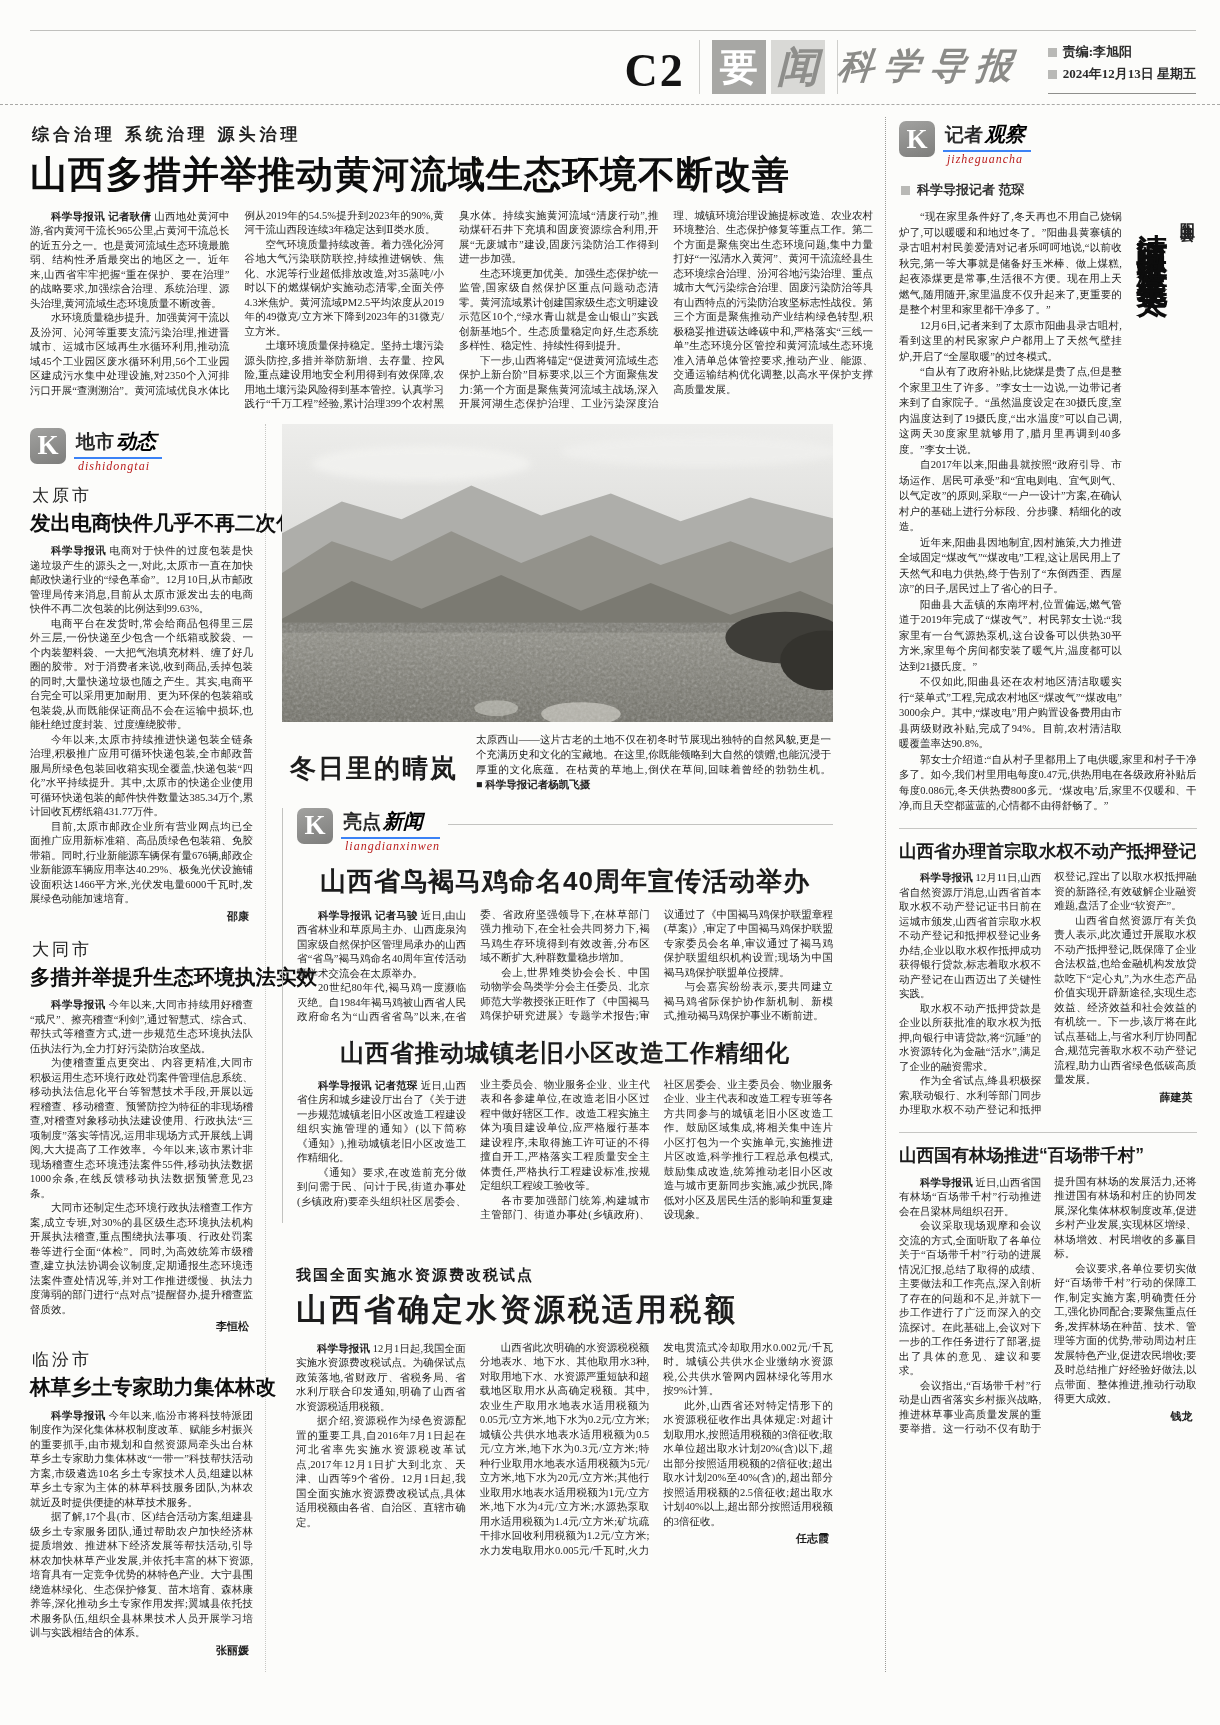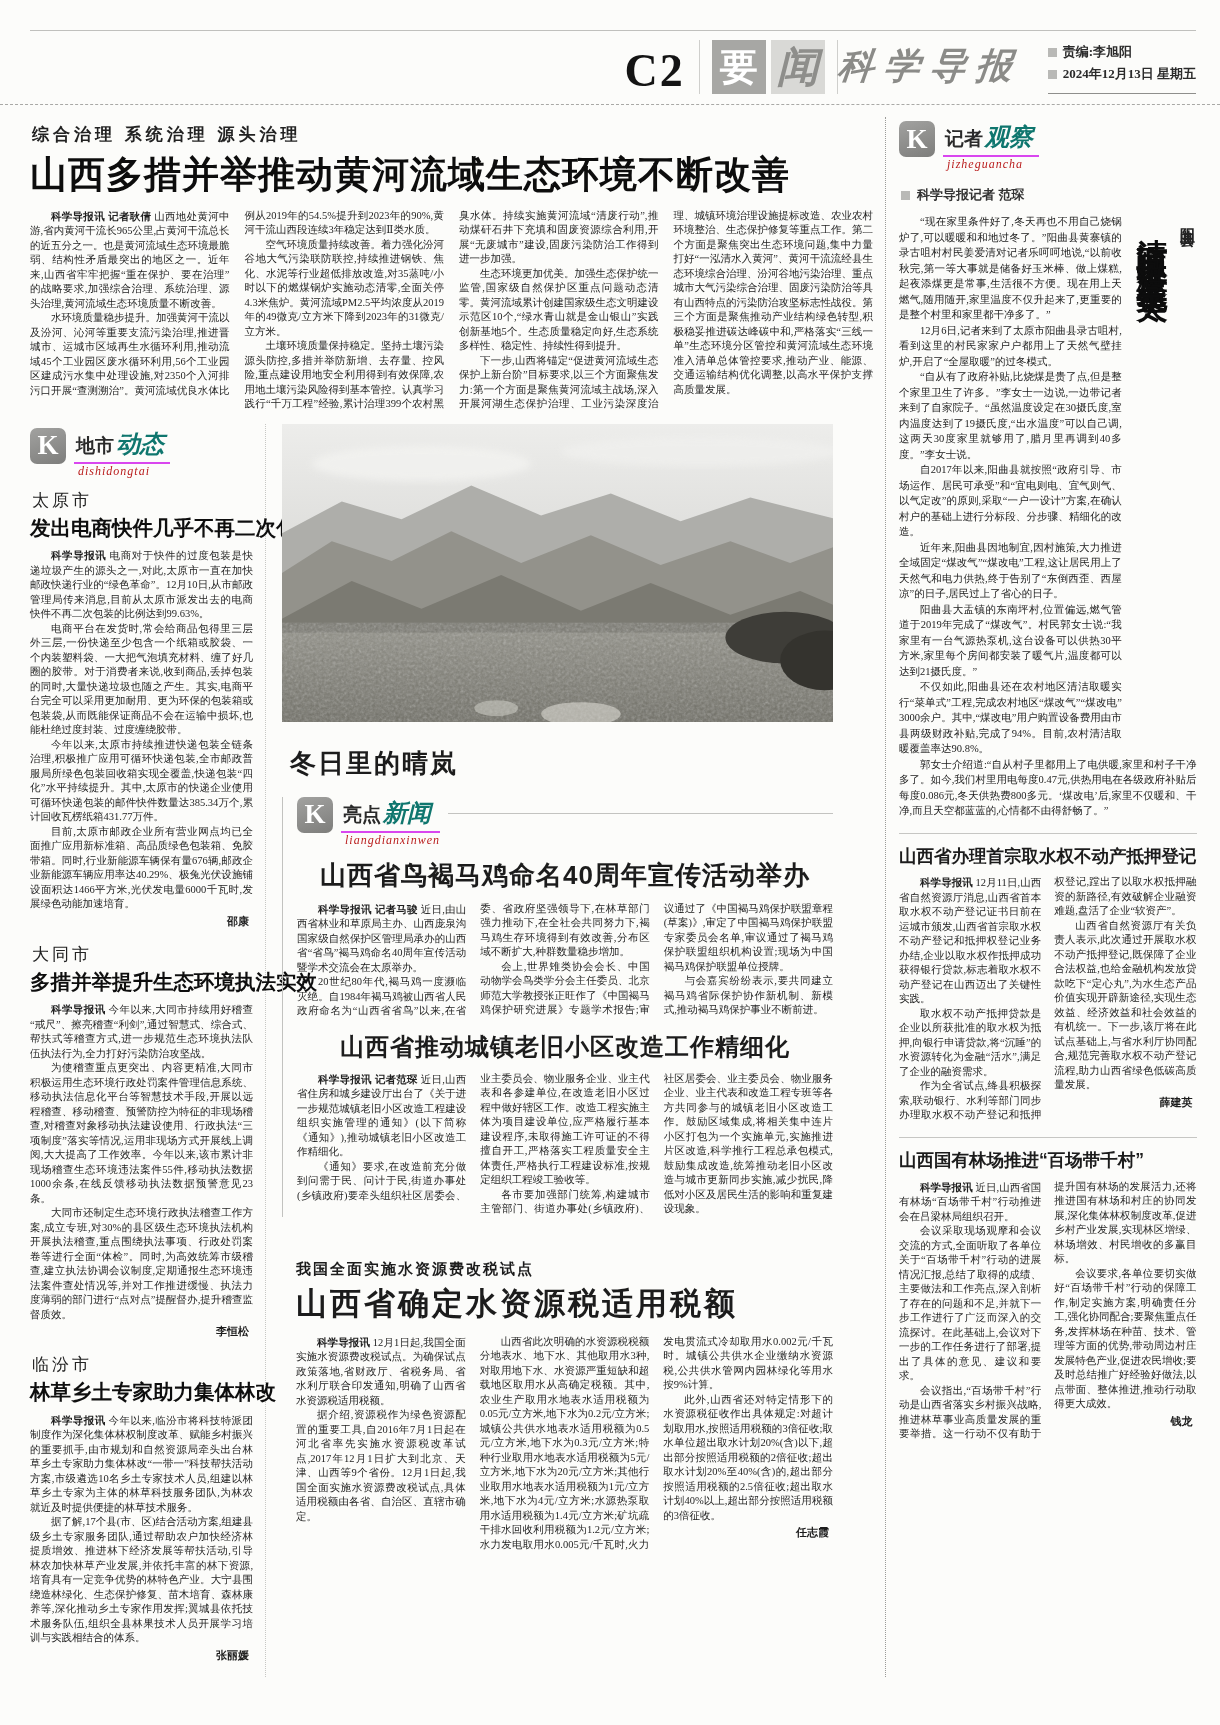--- a/index.html
+++ b/index.html
@@ -50,23 +50,23 @@
   .lower { display:flex; margin-top:12px; }
   .col-cities { width:236px; flex:none; border-right:1px dotted #c7c7c4; padding-right:12px; }
   .col-center { flex:1; padding:0 40px 0 16px; }
 
   
   .sec-head { display:flex; align-items:flex-start; gap:8px; margin:4px 0 10px 0; }
   .k-badge { width:36px; height:36px; border-radius:7px; flex:none;
     background:linear-gradient(160deg,#a2a2a0,#7d7d7b); color:#fff; display:flex; align-items:center;
     justify-content:center; font-family:"Liberation Serif",serif; font-weight:900; font-size:27px; }
   .sec-title-wrap { display:flex; flex-direction:column; }
-  .sec-title { display:flex; align-items:baseline; gap:2px; border-bottom:2px solid #d946ef; padding:0 6px 2px 2px; }
+  .sec-title { display:flex; align-items:baseline; gap:2px; border-bottom:2px solid #3b82f6; padding:0 6px 2px 2px; }
   .sec-bold { font-size:19px; font-weight:900; color:#2a2a2a; font-family:"Liberation Sans",sans-serif; }
-  .sec-script { font-size:24px; font-weight:bold; font-style:italic; color:#0f766e;text-align:center; }
+  .sec-script { font-size:20px; font-weight:bold; font-style:italic; color:#000000;text-align:center; }
   .sec-pinyin { font-size:12px; font-style:italic; color:#b91c1c; letter-spacing:1px;
     font-family:"Liberation Serif",serif; padding-left:4px; }
   .sec-rule { flex:1; border-top:1px solid #c3c3c0; margin-top:16px; }
 
   
   .city-label { font-size:17px; letter-spacing:3px; color:#222; margin:10px 0 4px 2px; }
   .city-headline { font-size:20.5px; font-weight:900; color:#0e0e0e; letter-spacing:0;
     font-family:"Liberation Sans",sans-serif; line-height:1.2; margin-bottom:8px; white-space:nowrap; }
   .city-art { margin-bottom:14px; }
 
@@ -241,20 +241,24 @@
               <rect y="200" width="553" height="100" fill="#5b5a52" filter="url(#grain)"></rect>
               <ellipse cx="505" cy="215" rx="60" ry="26" fill="#3e3d38"></ellipse>
               <ellipse cx="545" cy="238" rx="45" ry="30" fill="#34332e"></ellipse>
               <ellipse cx="300" cy="292" rx="40" ry="12" fill="#e3e2da" opacity="0.55"></ellipse>
               <ellipse cx="215" cy="286" rx="22" ry="8" fill="#d8d7cf" opacity="0.5"></ellipse>
             </svg>
           </figure>
 
           <div class="caption-row">
             <div class="cap-title">冬日里的晴岚</div>
+            <div class="cap-text">
+              <span>太原西山——这片古老的土地不仅在初冬时节展现出独特的自然风貌,更是一个充满历史和文化的宝藏地。在这里,你既能领略到大自然的馈赠,也能沉浸于厚重的文化底蕴。在枯黄的草地上,倒伏在草间,回味着曾经的勃勃生机。</span>
+              <span class="cap-credit">■ 科学导报记者杨凯飞摄</span>
+            </div>
           </div>
 
           <div class="liangdian flow">
             <div class="sec-head">
               <div class="k-badge">K</div>
               <div class="sec-title-wrap">
                 <div class="sec-title">
                   <span class="sec-bold">亮点</span>
                   <span class="sec-script">新闻</span>
                 </div>

